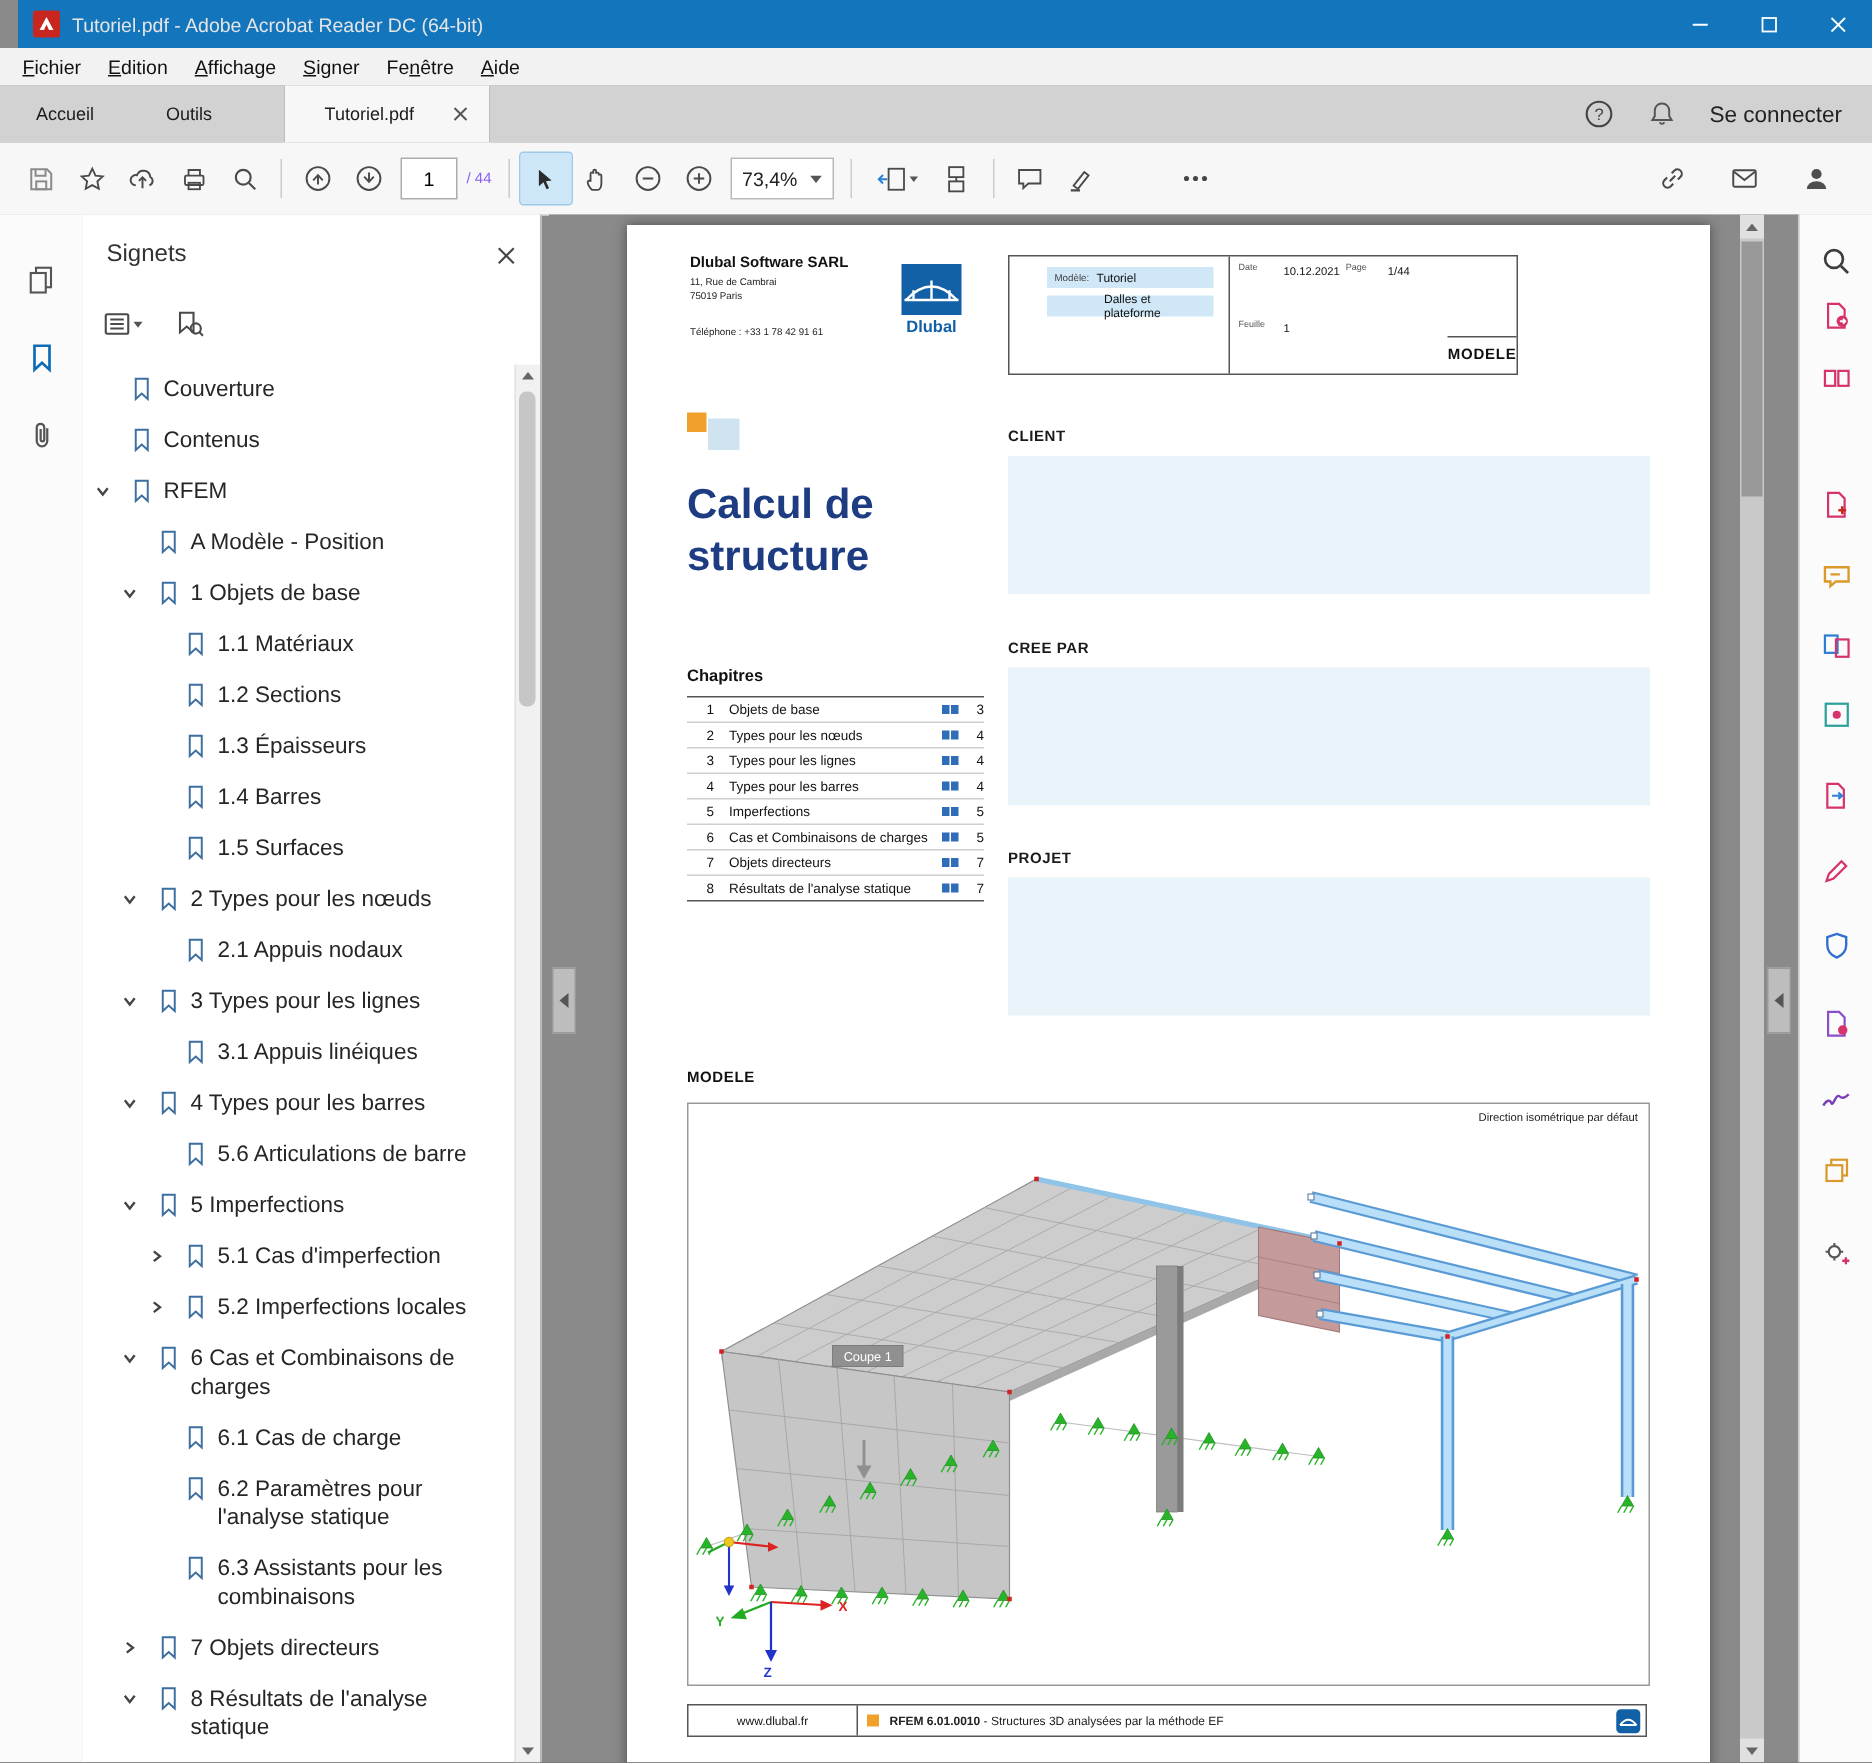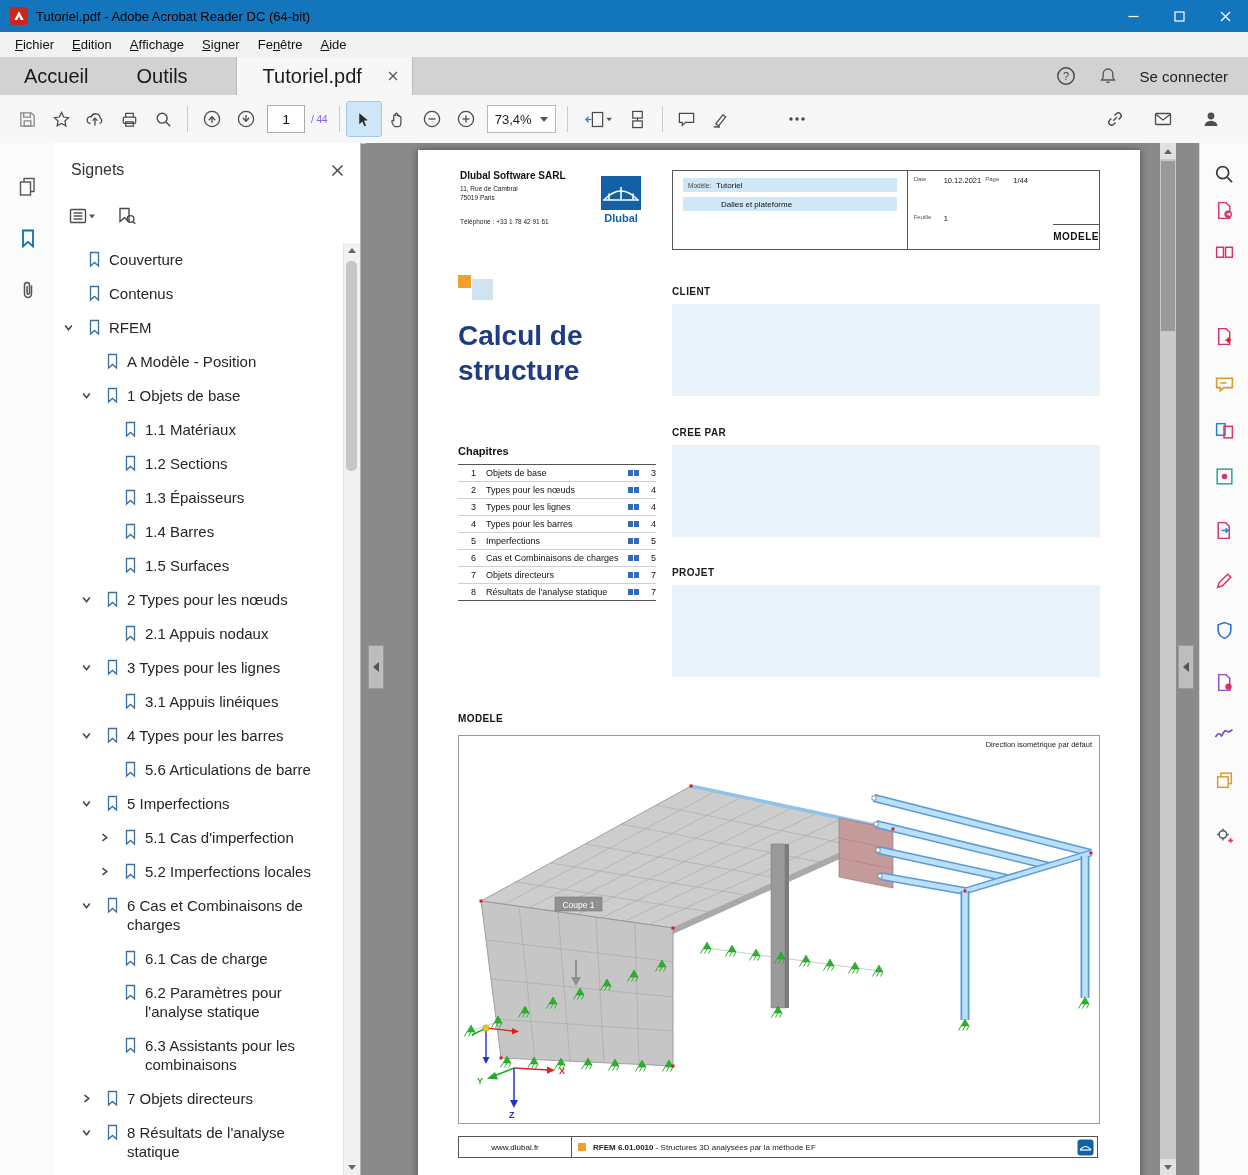--- a/index.html
+++ b/index.html
@@ -1,37 +1,37 @@
 <!DOCTYPE html>
 <html><head>
 <meta charset="utf-8">
 <style>
   html,body{margin:0;padding:0;background:#444;}
   .app{position:relative;width:1248px;height:1175px;overflow:hidden;background:#8a8a8a;
        font-family:"Liberation Sans",sans-serif;-webkit-font-smoothing:antialiased;}
   svg{display:block;}
 
   
-  .titlebar{position:absolute;left:0;top:0;right:0;height:32px;background:#1375bc;color:#000000;
+  .titlebar{position:absolute;left:12px;top:0;right:0;height:32px;background:#1375bc;color:#e5e5e5;
             display:flex;align-items:center;}
   .tb-appicon{width:18px;height:18px;background:#c8271f;border-radius:2px;margin:0 8px 0 10px;
               display:flex;align-items:center;justify-content:center;}
   .tb-title{font-size:13px;}
   .win-controls{margin-left:auto;display:flex;height:100%;}
   .win-btn{width:46px;height:100%;display:flex;align-items:center;justify-content:center;}
 
   
   .menubar{position:absolute;left:0;top:32px;right:0;height:25px;background:#f2f2f2;
            display:flex;align-items:center;padding-left:6px;font-size:13px;color:#111;}
   .menu-item{padding:0 9px;height:100%;display:flex;align-items:center;}
   .menu-item .accel{text-decoration:underline;}
 
   
   .tabbar{position:absolute;left:0;top:57px;right:0;height:38px;background:#d2d2d2;display:flex;align-items:stretch;}
-  .tab{padding:0 24px;display:flex;align-items:center;font-size:20px;color:#1a1a1a;}
+  .tab{padding:0 24px;display:flex;align-items:center;font-size:12px;color:#1a1a1a;}
   .tab-doc{margin-left:24px;background:#f7f7f7;border-left:1px solid #bdbdbd;border-right:1px solid #bdbdbd;
            padding:0 14px 0 26px;gap:26px;}
   .tabbar-right{margin-left:auto;display:flex;align-items:center;gap:22px;padding-right:20px;font-size:15px;color:#222;}
 
   
   .toolbar{position:absolute;left:0;top:95px;right:0;height:48px;background:#f7f7f7;
            border-bottom:1px solid #c6c6c6;display:flex;align-items:center;padding:0 10px;}
   .tbtn{width:34px;height:34px;display:flex;align-items:center;justify-content:center;border-radius:2px;}
   .tbtn.selected{background:#cde7f9;outline:1px solid #9ec9e8;}
   .tsep{width:1px;height:26px;background:#cccccc;margin:0 7px;}
@@ -80,21 +80,21 @@
   
   .pdf-page{position:absolute;left:52px;top:7px;width:722px;height:1100px;background:#fff;
             box-shadow:0 0 8px rgba(0,0,0,.45);color:#111;}
   .pg-company{position:absolute;left:42px;top:20px;}
   .pg-co-name{font-size:10px;font-weight:bold;margin-bottom:3px;}
   .pg-co-addr{font-size:6.5px;line-height:9px;color:#222;}
   .pg-co-phone{font-size:6.5px;margin-top:16px;color:#222;}
   .pg-logo{position:absolute;left:180px;top:26px;width:46px;text-align:center;}
   .pg-logo-box{width:40px;height:34px;background:#1261a6;margin:0 auto;}
   .pg-logo-text{font-size:11px;font-weight:bold;color:#1261a6;margin-top:2px;}
-  .pg-htable{position:absolute;left:254px;top:20px;width:428px;height:80px;border:1px solid #555;display:flex;box-sizing:border-box;}
+  .pg-htable{position:absolute;left:254px;top:20px;width:340px;height:80px;border:1px solid #555;display:flex;box-sizing:border-box;padding-left:15px;}
   .pg-ht-left{width:278px;border-right:1px solid #555;padding-top:7px;box-sizing:border-box;}
   .pg-hl-row{margin:0 10px 5px;background:#cfe7f6;height:14px;display:flex;align-items:center;font-size:8px;padding:0 5px;}
   .pg-hl-label{font-size:6.5px;color:#444;width:28px;flex:none;}
   .pg-hl-row.hl2{padding-left:38px;}
   .pg-ht-right{flex:1;display:flex;flex-direction:row;}
   .pg-date-grid{display:grid;grid-template-columns:26px 1fr 24px 34px;column-gap:4px;row-gap:4px;
                 padding:5px 6px 2px;font-size:7.5px;}
   .pg-date-grid .lbl{font-size:6px;color:#555;}
   .pg-doctype{margin-top:auto;border-top:1px solid #555;text-align:center;font-size:10px;font-weight:bold;
               padding:6px 0 7px;letter-spacing:.5px;}

